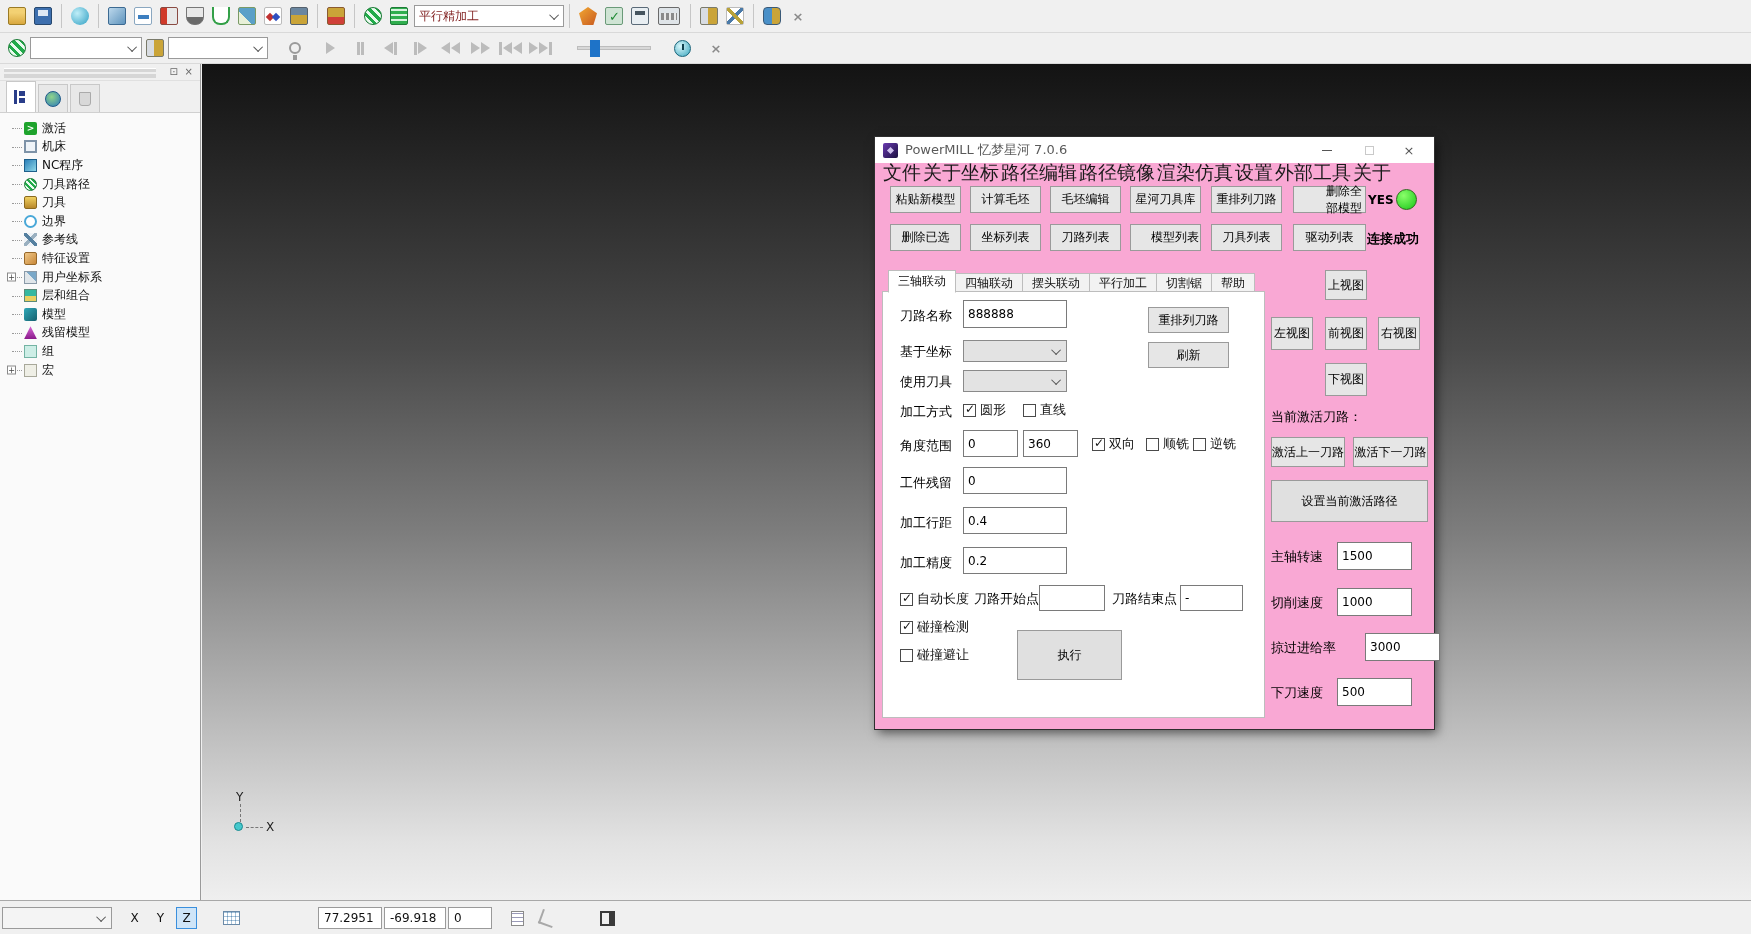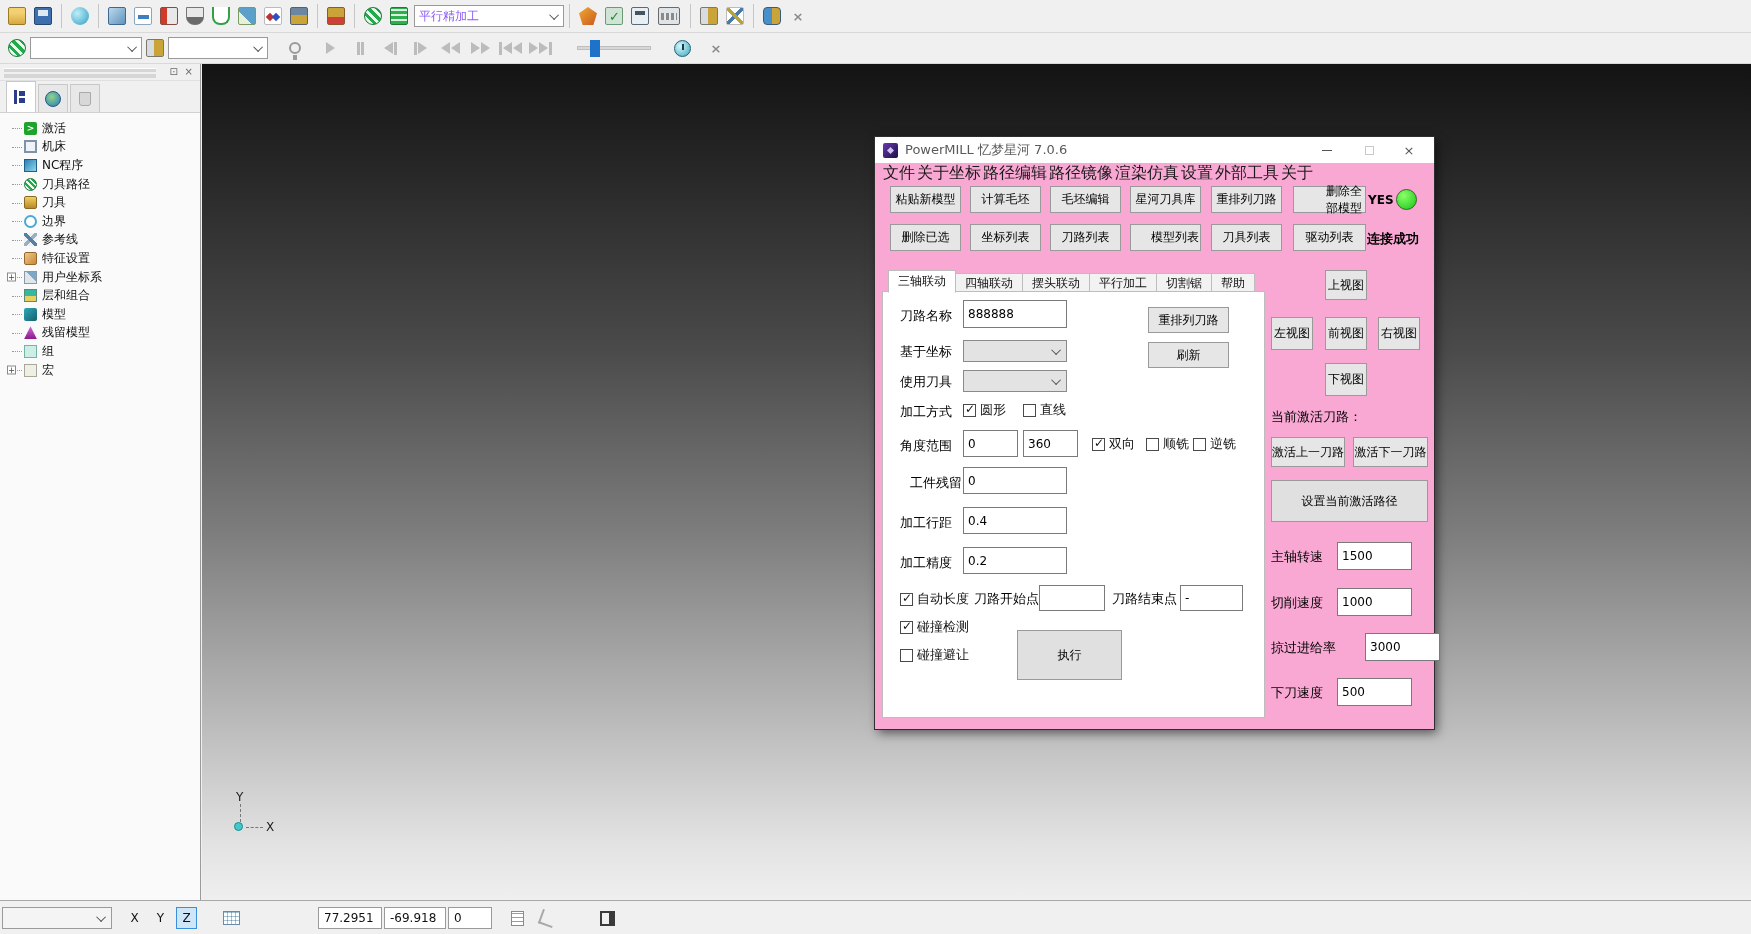--- a/index.html
+++ b/index.html
@@ -36,21 +36,21 @@
   .c-vcheck::before { content:"\2713"; position:absolute; left:3px; top:1px; color:#1f8a34; font-weight:bold; font-size:13px; }
   .c-calc { background:#e8eef2; border:1px solid #5a6a78; }
   .c-calc::before { content:""; position:absolute; left:3px; top:3px; right:3px; height:4px; background:#45545f; }
   .c-keys { width:22px; background:#dfe4e8; border:1px solid #6a6a6a; }
   .c-keys::before { content:""; position:absolute; left:2px; top:5px; right:2px; height:7px; background:repeating-linear-gradient(90deg,#8a8a8a 0 3px,#e8e8e8 3px 5px); }
   .c-toolpair { background:linear-gradient(90deg,#d8dce2 45%,#caa438 45%); border:1px solid #7a7a6a; }
   .c-cutx { background:#fff; border:1px solid #bbb; }
   .c-cutx::before { content:""; position:absolute; inset:0; background:linear-gradient(45deg,transparent 42%,#b8a23a 42% 58%,transparent 58%),linear-gradient(-45deg,transparent 42%,#4a7aa8 42% 58%,transparent 58%); }
   .c-binoc { background:linear-gradient(90deg,#4a90c8 48%,#caa438 52%); border:1px solid #3a5a78; border-radius:4px; }
   .xglyph { color:#8a8a8a; font-size:13px; font-weight:bold; }
-  .combo { height:22px; background:#fff; border:1px solid #9a9a9a; display:flex; align-items:center; justify-content:space-between; padding:0 4px; color:#8b5cf6; }
+  .combo { height:22px; background:#fff; border:1px solid #9a9a9a; display:flex; align-items:center; justify-content:space-between; padding:0 4px; color:#7f1d1d; }
   .chev { width:7px; height:7px; border-left:1px solid #555; border-bottom:1px solid #555; transform:rotate(-45deg) translateY(-2px); flex:none; }
   .bulb { width:12px; height:12px; border:2px solid #9a9a9a; border-radius:50%; position:relative; }
   .bulb::after { content:""; position:absolute; left:2px; top:11px; width:4px; height:5px; background:#9a9a9a; }
   .pb { height:24px; min-width:24px; display:flex; align-items:center; justify-content:center; gap:1px; margin:0 3px; }
   .tr { width:0; height:0; border-top:6px solid transparent; border-bottom:6px solid transparent; }
   .tr.r { border-left:9px solid #bcbcbc; }
   .tr.l { border-right:9px solid #bcbcbc; }
   .vb { width:3px; height:13px; background:#bcbcbc; }
   .slider { width:74px; height:4px; background:#d8d8d8; border:1px solid #bdbdbd; position:relative; margin:0 8px; }
   .slider .handle { position:absolute; left:12px; top:-7px; width:10px; height:17px; background:#1e73c8; }
@@ -100,21 +100,21 @@
   #axis .zdot { position:absolute; left:8px; top:32px; width:9px; height:9px; border-radius:50%; background:#45c8cc; border:1px solid #1a8a90; }
 
   
   #dlg { position:absolute; left:875px; top:137px; width:559px; height:592px; background:#f9a8d4;
     box-shadow:0 0 0 1px #2e2e2e, 3px 4px 10px rgba(0,0,0,.55); }
   #dlg-title { position:absolute; left:0; top:0; right:0; height:26px; background:#fff; display:flex; align-items:center; padding-left:8px; gap:7px; }
   .dlg-ico { width:15px; height:15px; background:linear-gradient(135deg,#6a3ab0,#1a1040); border-radius:2px; position:relative; }
   .dlg-ico::after { content:""; position:absolute; left:5px; top:5px; width:5px; height:5px; background:#cfc2ee; transform:rotate(45deg); }
   #dlg-title .txt { color:#5a5a5a; font-size:13px; }
   .wctl { position:absolute; top:0; width:34px; height:26px; display:flex; align-items:center; justify-content:center; color:#555; font-size:13px; }
-  #dlg-menu { position:absolute; left:8px; top:26px; right:8px; height:20px; display:flex; gap:2px; align-items:center; font-size:16px; color:#1a1a1a; }
+  #dlg-menu { position:absolute; left:8px; top:26px; right:8px; height:20px; display:flex; gap:2px; align-items:center; font-size:19px; color:#1a1a1a; }
   .btn { background:#e6e6e6; border:1px solid #9a9a9a; font-size:12px; color:#000; display:flex; align-items:center; justify-content:center; font-family:inherit; }
   .abtn { position:absolute; width:71px; height:27px; }
   .magenta { color:#d400d4; font-weight:bold; }
   #led { position:absolute; left:521px; top:52px; width:21px; height:21px; border-radius:50%; background:radial-gradient(circle at 35% 30%,#8aff6a,#17c517); border:1px solid #2a6a1a; }
   
   #tabs { position:absolute; left:13px; top:133px; display:flex; align-items:flex-end; }
   .tab { height:20px; padding:0 9px; display:flex; align-items:center; background:#f2f2f2; border:1px solid #bdbdbd; border-left:none; font-size:12px; }
   .tab:first-child { border-left:1px solid #bdbdbd; }
   .tab.active { background:#fff; height:23px; border-bottom:1px solid #fff; position:relative; z-index:2; }
   #tabpanel { position:absolute; left:7px; top:154px; width:383px; height:427px; border:1px solid #bdbdbd; background:#fff; }
@@ -456,21 +456,21 @@
     </span>
   <span class="cbrow" style="left:271px; top:298px;">
       <span class="cbx"></span>
       <span>顺铣</span>
     </span>
   <span class="cbrow" style="left:318px; top:298px;">
       <span class="cbx"></span>
       <span>逆铣</span>
     </span>
 
-  <span class="flabel" style="left:25px; top:337px;margin-left:10px;">工件残留</span>
+  <span class="flabel" style="left:25px; top:337px;">工件残留</span>
   <input class="fin" style="left: 88px; top: 330px; width: 104px; height: 27px;" value="0">
 
   <span class="flabel" style="left:25px; top:377px;">加工行距</span>
   <input class="fin" style="left: 88px; top: 370px; width: 104px; height: 27px;" value="0.4">
 
   <span class="flabel" style="left:25px; top:417px;">加工精度</span>
   <input class="fin" style="left: 88px; top: 410px; width: 104px; height: 27px;" value="0.2">
 
   <span class="cbrow" style="left:25px; top:453px;">
       <span class="cbx on"></span>

